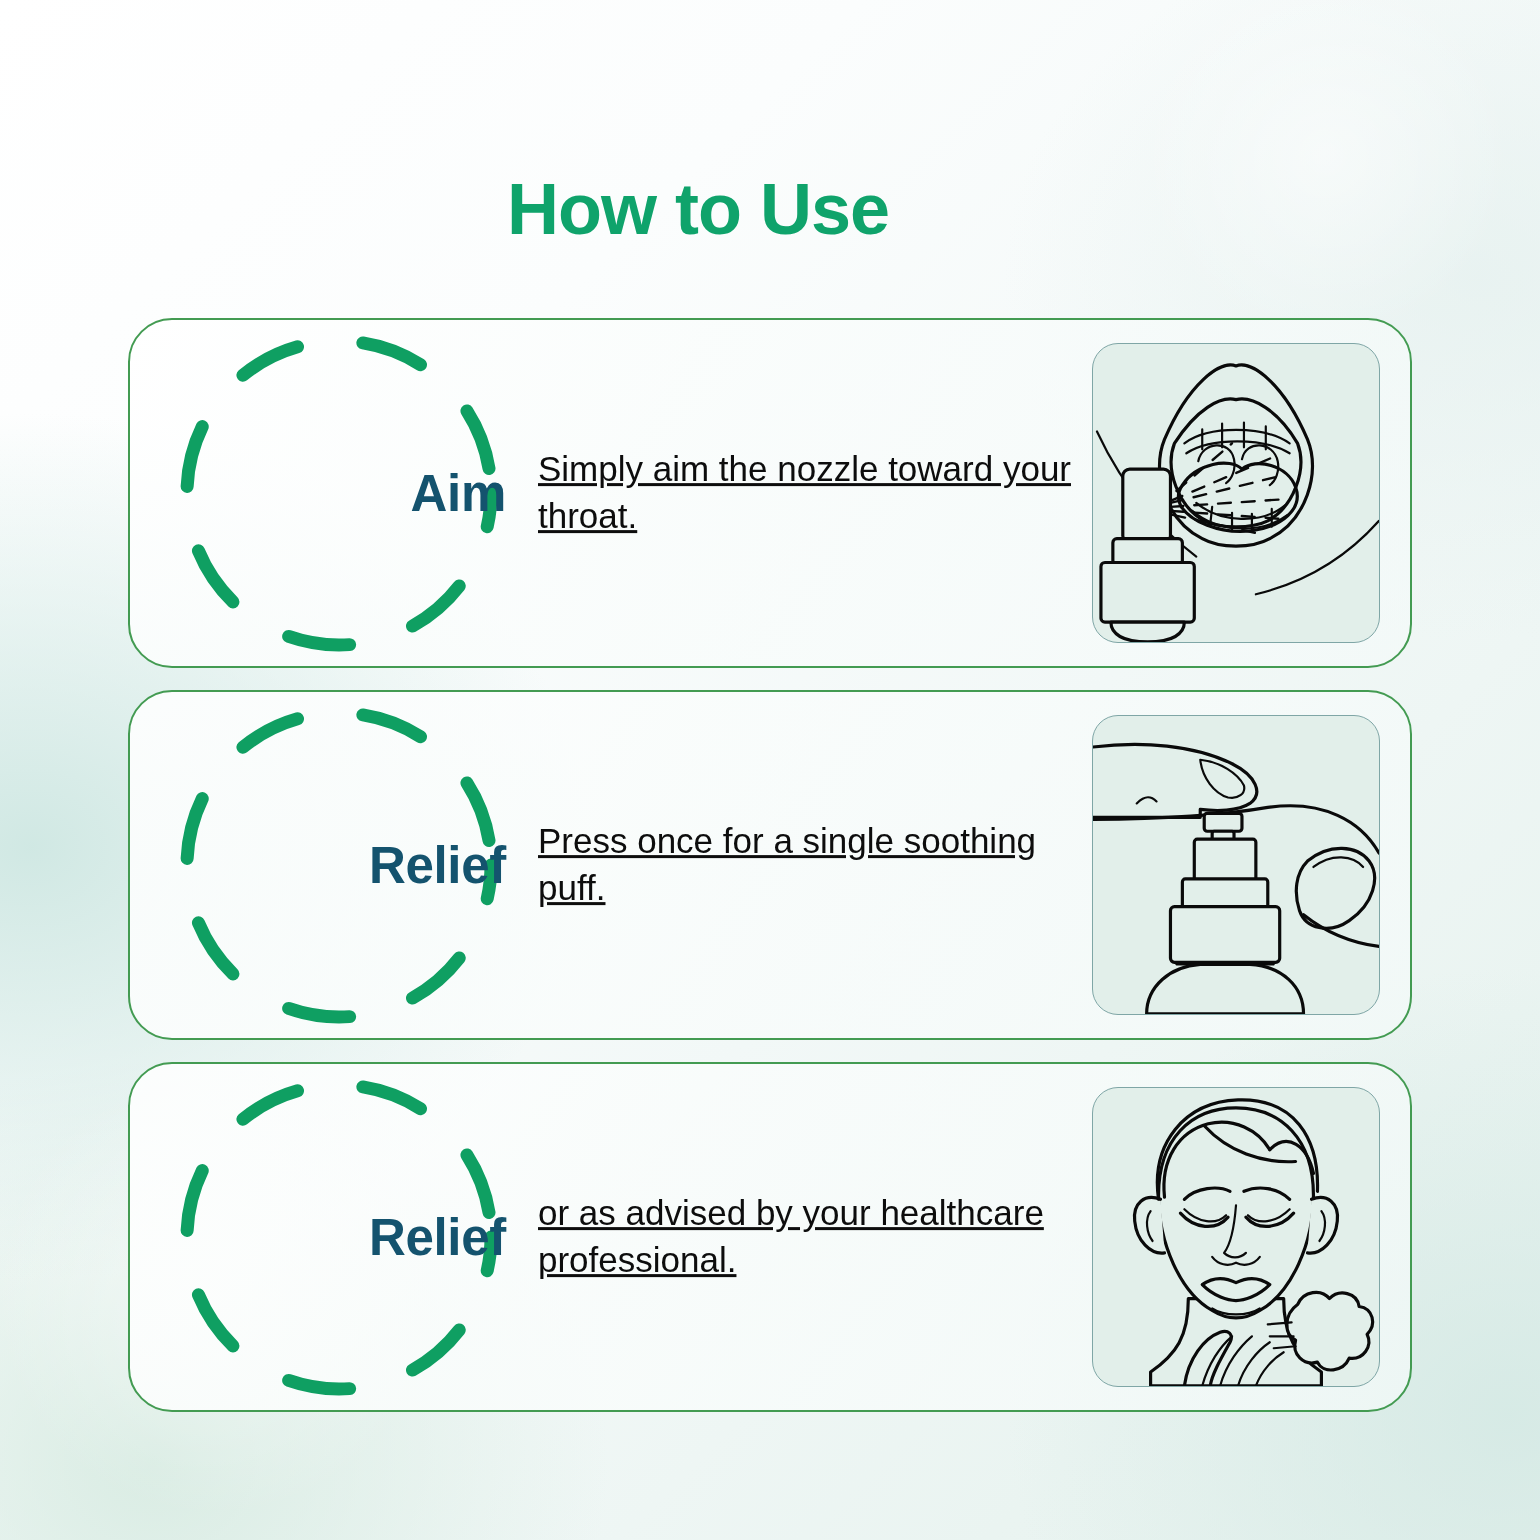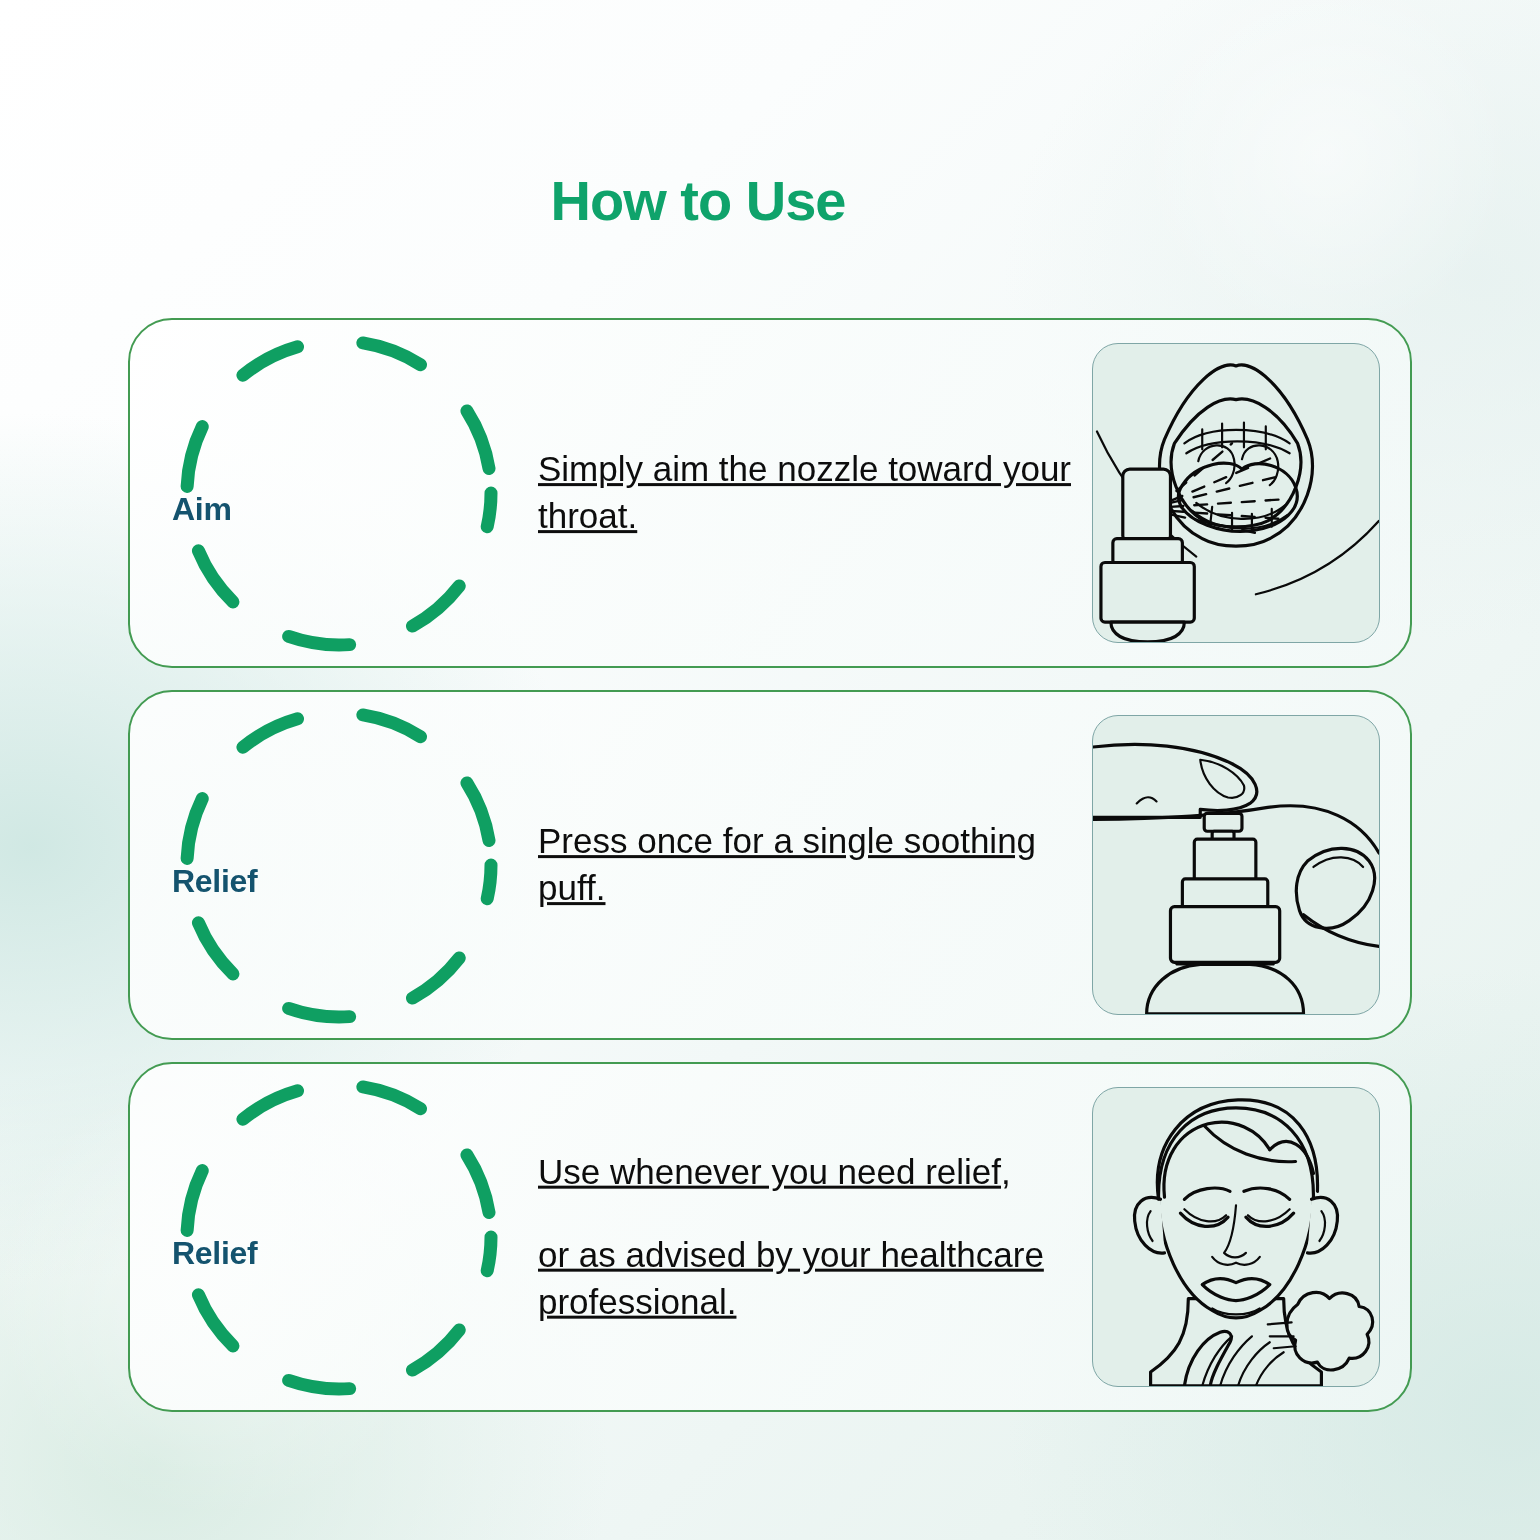--- a/index.html
+++ b/index.html
@@ -33,21 +33,21 @@
     background:
       radial-gradient(circle 320px at 14% 84%, rgba(255,255,255,0.45) 0%, rgba(255,255,255,0) 70%),
       radial-gradient(circle 260px at 86% 10%, rgba(255,255,255,0.50) 0%, rgba(255,255,255,0) 72%);
   }
 
   
   #page-title {
     position: absolute;
     top: 168px; left: 0; width: 1396px;
     text-align: center;
-    font-size: 56px;
+    font-size: 72px;
     font-weight: bold;
     letter-spacing: -1px;
     color: #0fa36b;
   }
 
   
   .card {
     position: absolute;
     left: 128px;
     width: 1284px;
@@ -71,26 +71,25 @@
     width: 334px;
     height: 334px;
   }
   .step-circle svg { display: block; width: 334px; height: 334px; }
   .step-word {
     position: absolute;
     top: 50%;
     left: 0;
     width: 334px;
     transform: translateY(-50%);
-    text-align: left;
-    font-size: 32px;
+    text-align: right;
+    font-size: 51px;
     font-weight: bold;
     color: #14536e;
     letter-spacing: -0.3px;
-    margin-top: 16px;
   }
 
   
   .step-text {
     position: absolute;
     left: 408px;
     width: 560px;
     top: 50%;
     transform: translateY(-50%);
     color: #0d0d0d;
@@ -239,21 +238,20 @@
 <div class="card" id="card-2">
 
   <div class="step-circle">
     <svg viewBox="0 0 334 334" aria-hidden="true">
       <circle cx="167" cy="167" r="152" fill="none" stroke="#0f9f62" stroke-width="13" stroke-linecap="round" stroke-dasharray="62 66" stroke-dashoffset="28"></circle>
     </svg>
     <div class="step-word">Relief</div>
   </div>
 
   <div class="step-text">
-    <p>Use whenever you need relief,</p>
     <p>or as advised by your healthcare professional.</p>
   </div>
 
   <div class="illus">
     <svg viewBox="0 0 288 300" aria-hidden="true">
 
       <path class="ln fillbg" d="M96 212 C 96 250 84 268 58 286 L 58 300 L 230 300 L 230 286
                                  C 204 268 192 250 192 212 Z"></path>
 
       <path class="ln fillbg" d="M66 108 C 66 52 98 20 144 20 C 190 20 222 52 222 108

